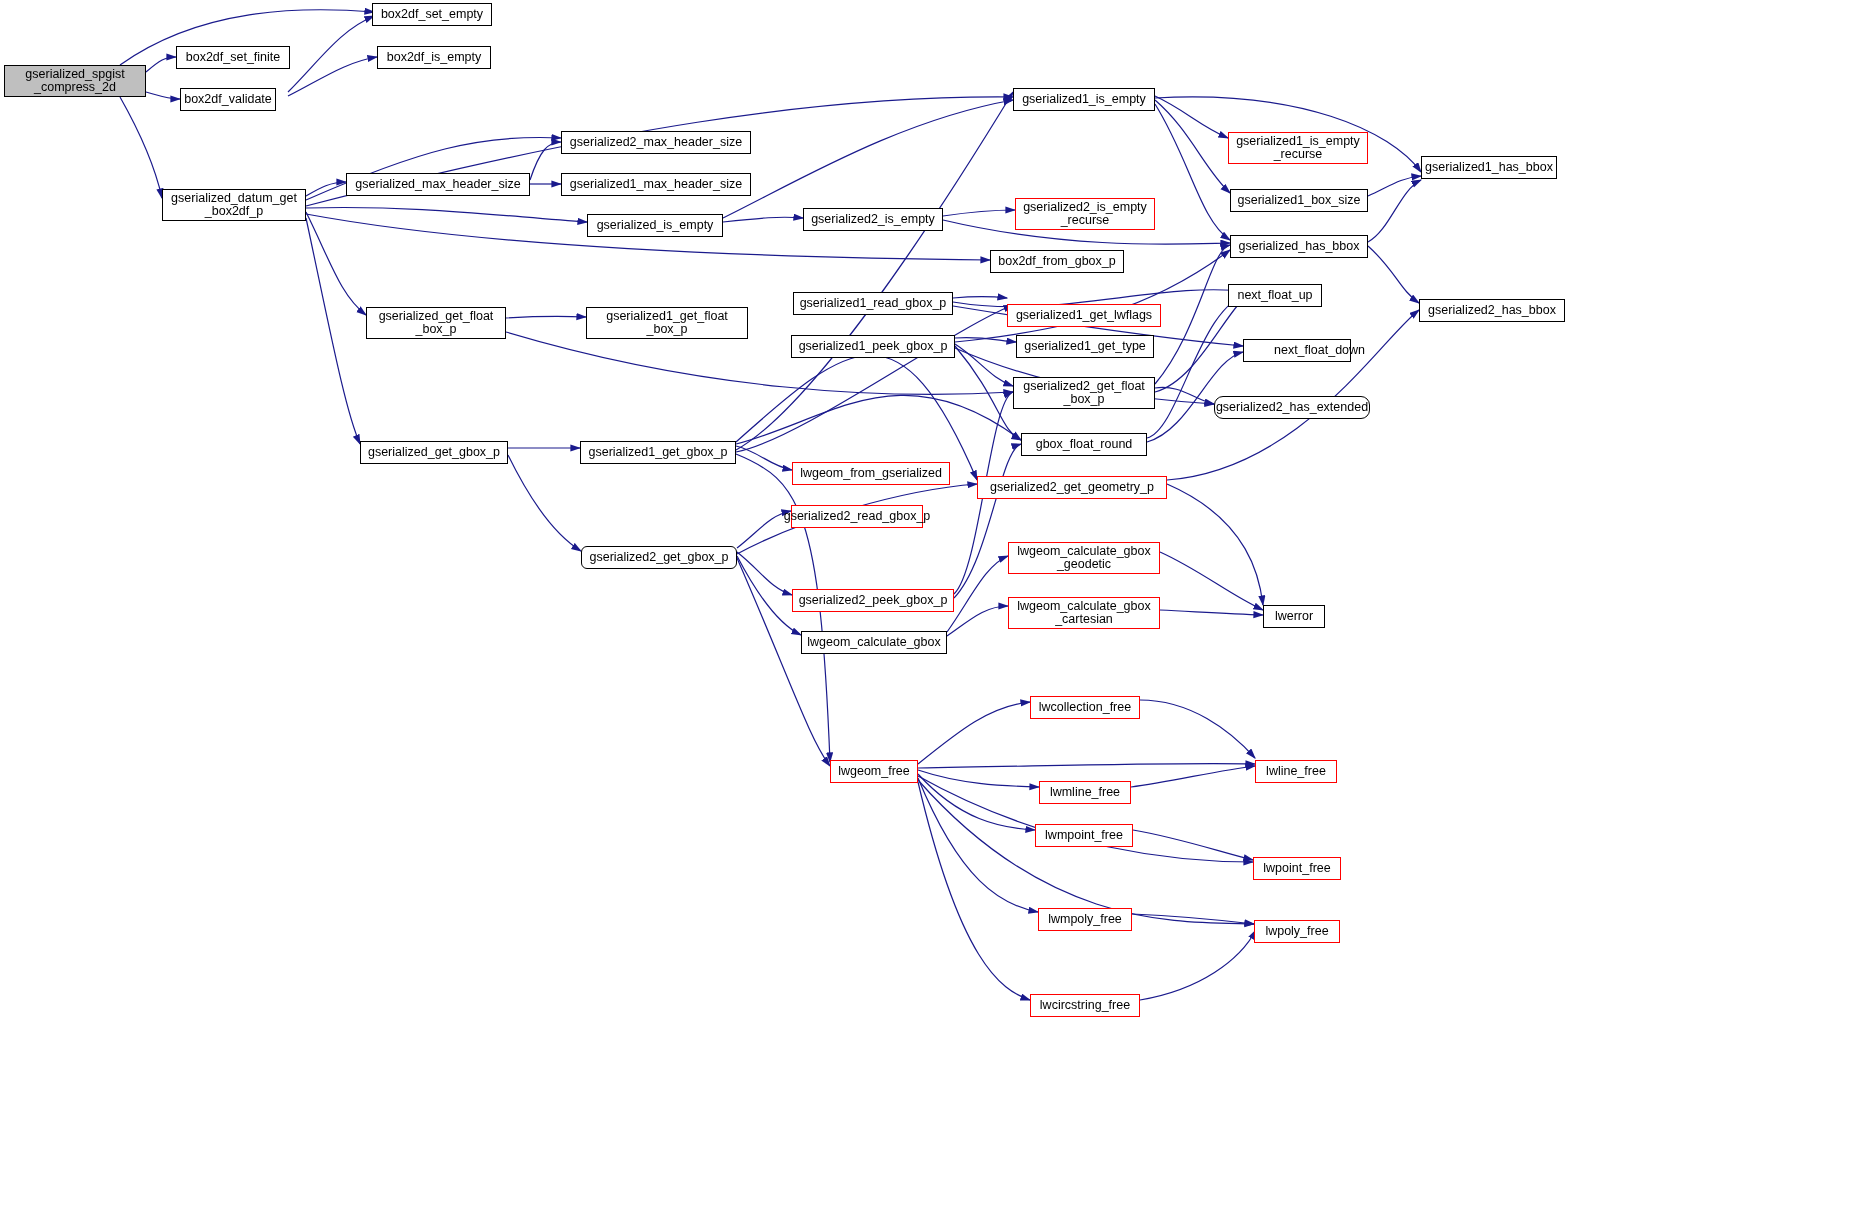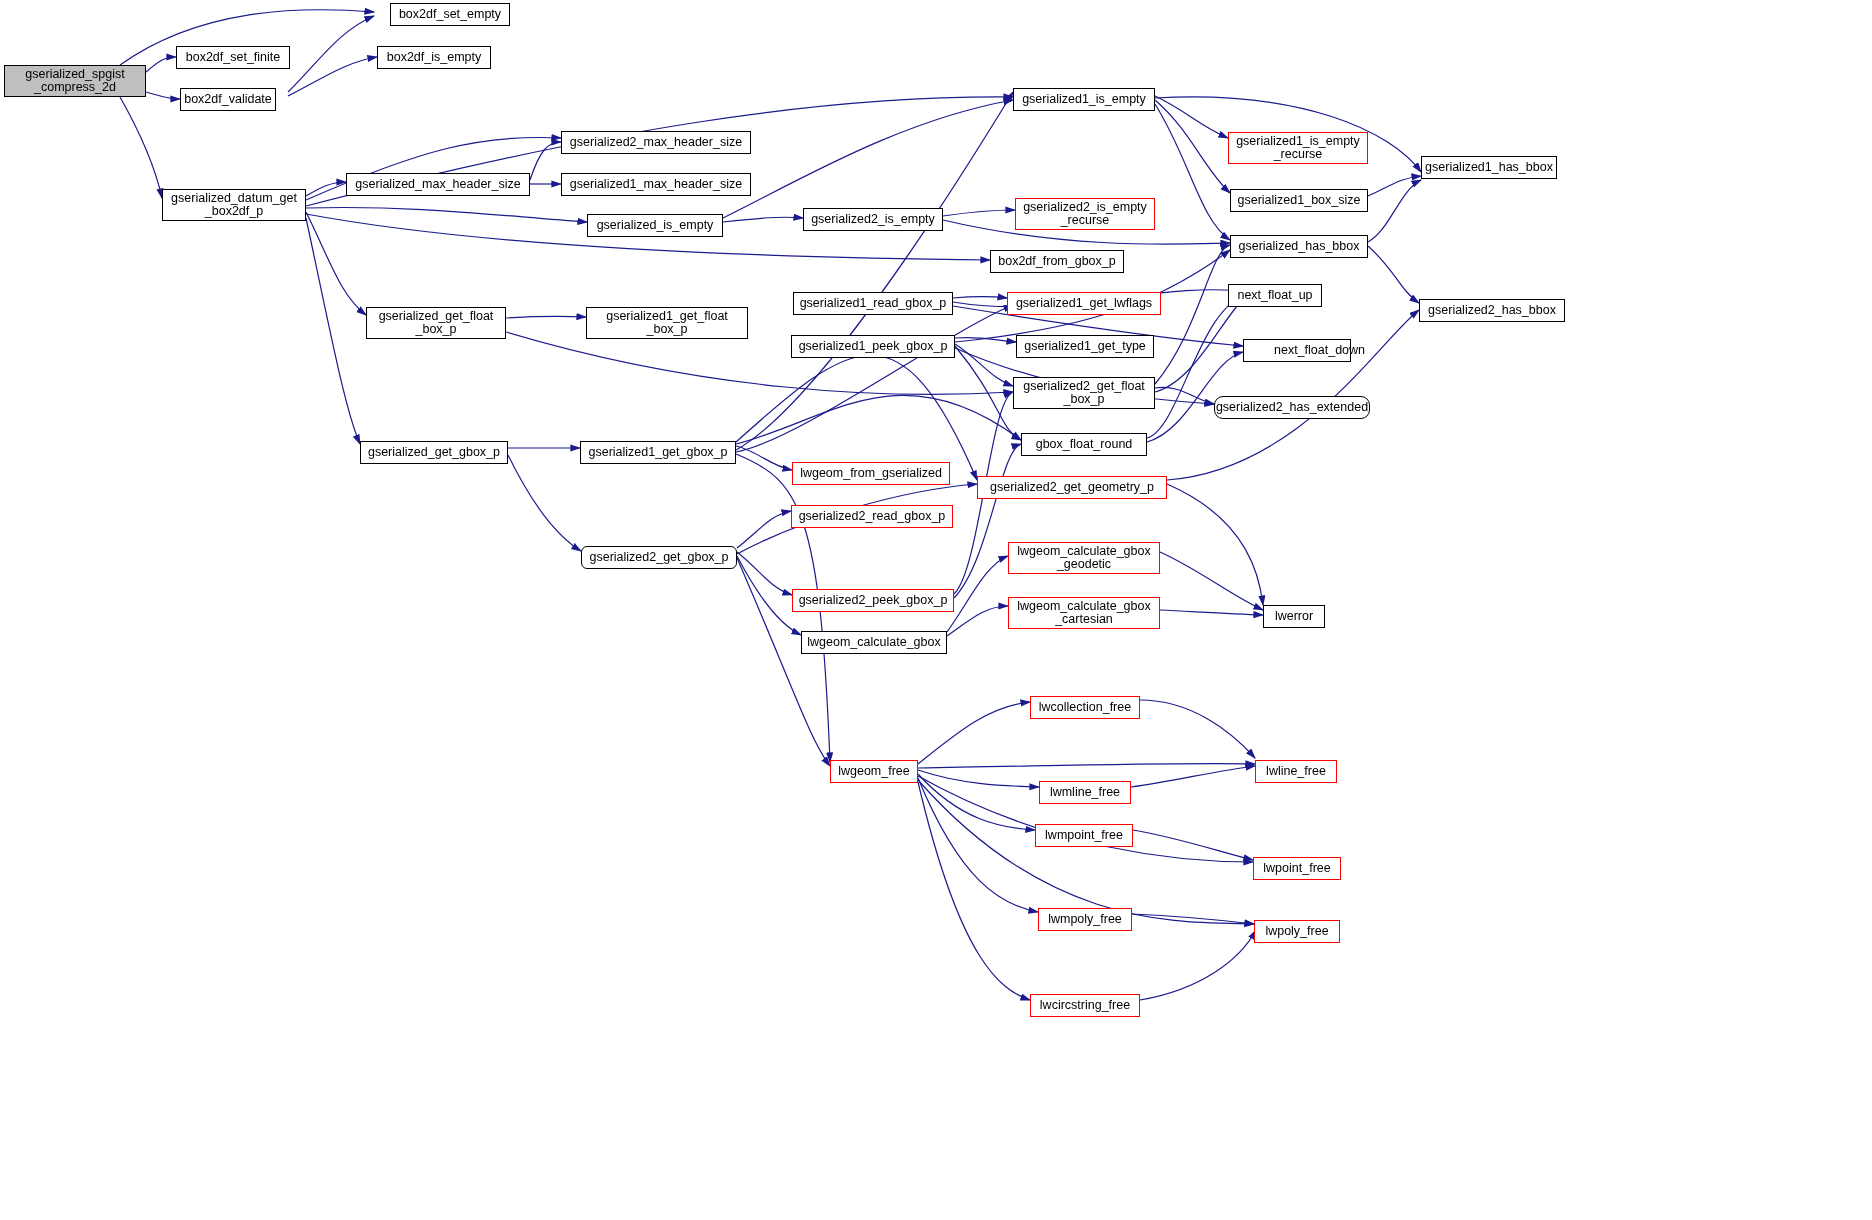--- a/index.html
+++ b/index.html
@@ -151,21 +151,21 @@
       <path d="M1133,830 C1180,838 1220,852 1253,860"></path>
       <path d="M1132,914 C1180,916 1220,920 1254,924"></path>
       <path d="M1140,1000 C1200,990 1240,960 1256,930"></path>
 
       <path d="M1167,480 C1300,470 1380,340 1419,310"></path>
     </g>
   </svg>
 
   <div class="node gray" style="left:4px;top:65px;width:142px;height:32px;">gserialized_spgist
 _compress_2d</div>
-  <div class="node" style="left:390px;top:3px;width:120px;height:23px;">box2df_set_empty</div>
+  <div class="node" style="left:372px;top:3px;width:120px;height:23px;">box2df_set_empty</div>
   <div class="node" style="left:176px;top:46px;width:114px;height:23px;">box2df_set_finite</div>
   <div class="node" style="left:377px;top:46px;width:114px;height:23px;">box2df_is_empty</div>
   <div class="node" style="left:180px;top:88px;width:96px;height:23px;">box2df_validate</div>
   <div class="node" style="left:1013px;top:88px;width:142px;height:23px;">gserialized1_is_empty</div>
   <div class="node red" style="left:1228px;top:132px;width:140px;height:32px;">gserialized1_is_empty
 _recurse</div>
   <div class="node" style="left:162px;top:189px;width:144px;height:32px;">gserialized_datum_get
 _box2df_p</div>
   <div class="node" style="left:561px;top:131px;width:190px;height:23px;">gserialized2_max_header_size</div>
   <div class="node" style="left:1421px;top:156px;width:136px;height:23px;">gserialized1_has_bbox</div>
@@ -174,37 +174,37 @@
   <div class="node" style="left:1230px;top:189px;width:138px;height:23px;">gserialized1_box_size</div>
   <div class="node red" style="left:1015px;top:198px;width:140px;height:32px;">gserialized2_is_empty
 _recurse</div>
   <div class="node" style="left:587px;top:214px;width:136px;height:23px;">gserialized_is_empty</div>
   <div class="node" style="left:803px;top:208px;width:140px;height:23px;">gserialized2_is_empty</div>
   <div class="node" style="left:1230px;top:235px;width:138px;height:23px;">gserialized_has_bbox</div>
   <div class="node" style="left:990px;top:250px;width:134px;height:23px;">box2df_from_gbox_p</div>
   <div class="node" style="left:1228px;top:284px;width:94px;height:23px;text-align:center;">next_float_up</div>
   <div class="node" style="left:1419px;top:299px;width:146px;height:23px;">gserialized2_has_bbox</div>
   <div class="node" style="left:793px;top:292px;width:160px;height:23px;">gserialized1_read_gbox_p</div>
-  <div class="node red" style="left:1007px;top:292px;width:154px;height:23px;">gserialized1_get_lwflags</div>
+  <div class="node red" style="left:1007px;top:304px;width:154px;height:23px;">gserialized1_get_lwflags</div>
   <div class="node" style="left:366px;top:307px;width:140px;height:32px;">gserialized_get_float
 _box_p</div>
   <div class="node" style="left:586px;top:307px;width:162px;height:32px;">gserialized1_get_float
 _box_p</div>
   <div class="node" style="left:791px;top:335px;width:164px;height:23px;">gserialized1_peek_gbox_p</div>
   <div class="node" style="left:1016px;top:335px;width:138px;height:23px;">gserialized1_get_type</div>
   <div class="node" style="left:1243px;top:339px;width:108px;height:23px;padding-left:47px;">next_float_down</div>
   <div class="node" style="left:1013px;top:377px;width:142px;height:32px;">gserialized2_get_float
 _box_p</div>
   <div class="node" style="left:1214px;top:396px;width:156px;height:23px;border-radius:9px;">gserialized2_has_extended</div>
   <div class="node" style="left:360px;top:441px;width:148px;height:23px;">gserialized_get_gbox_p</div>
   <div class="node" style="left:580px;top:441px;width:156px;height:23px;">gserialized1_get_gbox_p</div>
   <div class="node" style="left:1021px;top:433px;width:126px;height:23px;">gbox_float_round</div>
   <div class="node red" style="left:792px;top:462px;width:158px;height:23px;">lwgeom_from_gserialized</div>
   <div class="node red" style="left:977px;top:476px;width:190px;height:23px;">gserialized2_get_geometry_p</div>
-  <div class="node red" style="left:791px;top:505px;width:162px;height:23px;">gserialized2_read_gbox_p</div>
+  <div class="node red" style="left:791px;top:505px;width:132px;height:23px;">gserialized2_read_gbox_p</div>
   <div class="node" style="left:581px;top:546px;width:156px;height:23px;border-radius:6px;">gserialized2_get_gbox_p</div>
   <div class="node red" style="left:1008px;top:542px;width:152px;height:32px;">lwgeom_calculate_gbox
 _geodetic</div>
   <div class="node red" style="left:792px;top:589px;width:162px;height:23px;">gserialized2_peek_gbox_p</div>
   <div class="node red" style="left:1008px;top:597px;width:152px;height:32px;">lwgeom_calculate_gbox
 _cartesian</div>
   <div class="node" style="left:1263px;top:605px;width:62px;height:23px;">lwerror</div>
   <div class="node" style="left:801px;top:631px;width:146px;height:23px;">lwgeom_calculate_gbox</div>
   <div class="node red" style="left:1030px;top:696px;width:110px;height:23px;">lwcollection_free</div>
   <div class="node red" style="left:830px;top:760px;width:88px;height:23px;">lwgeom_free</div>

